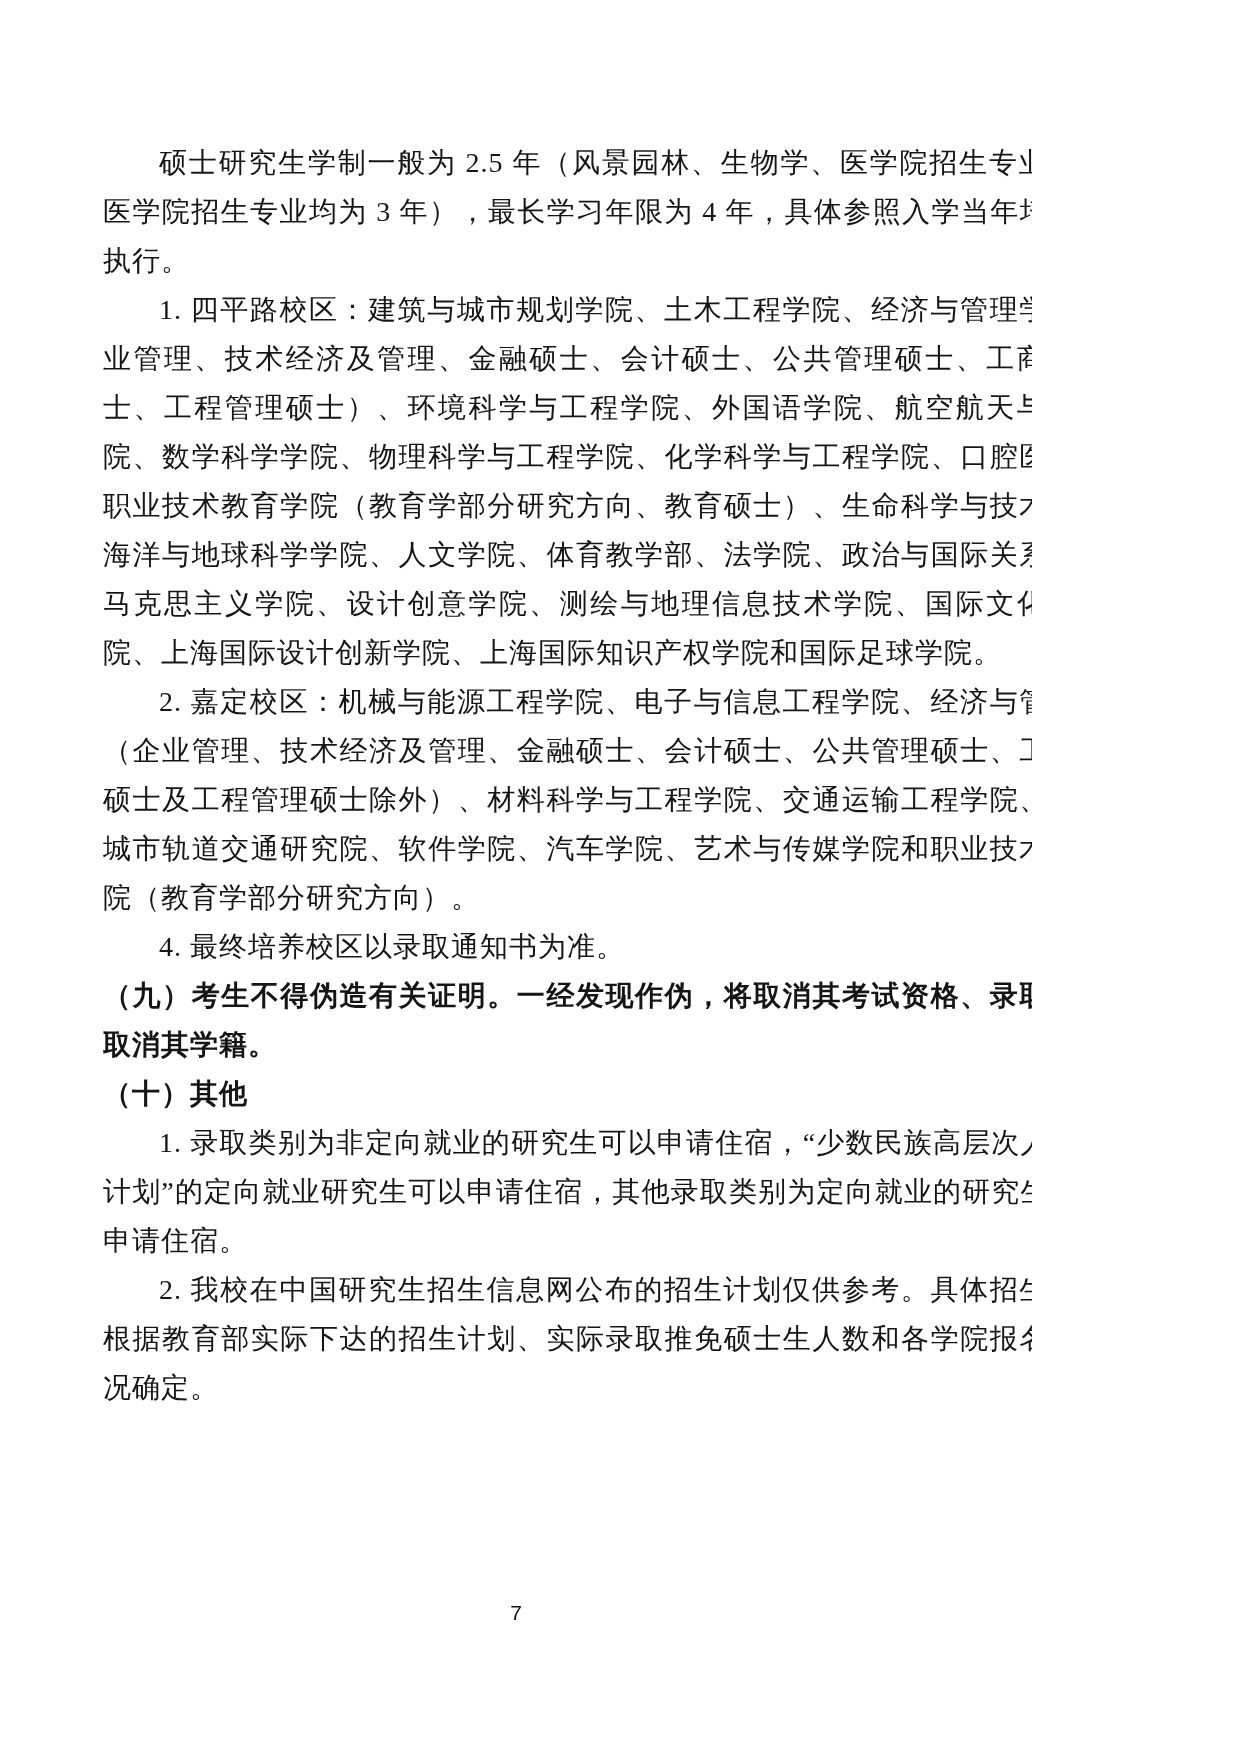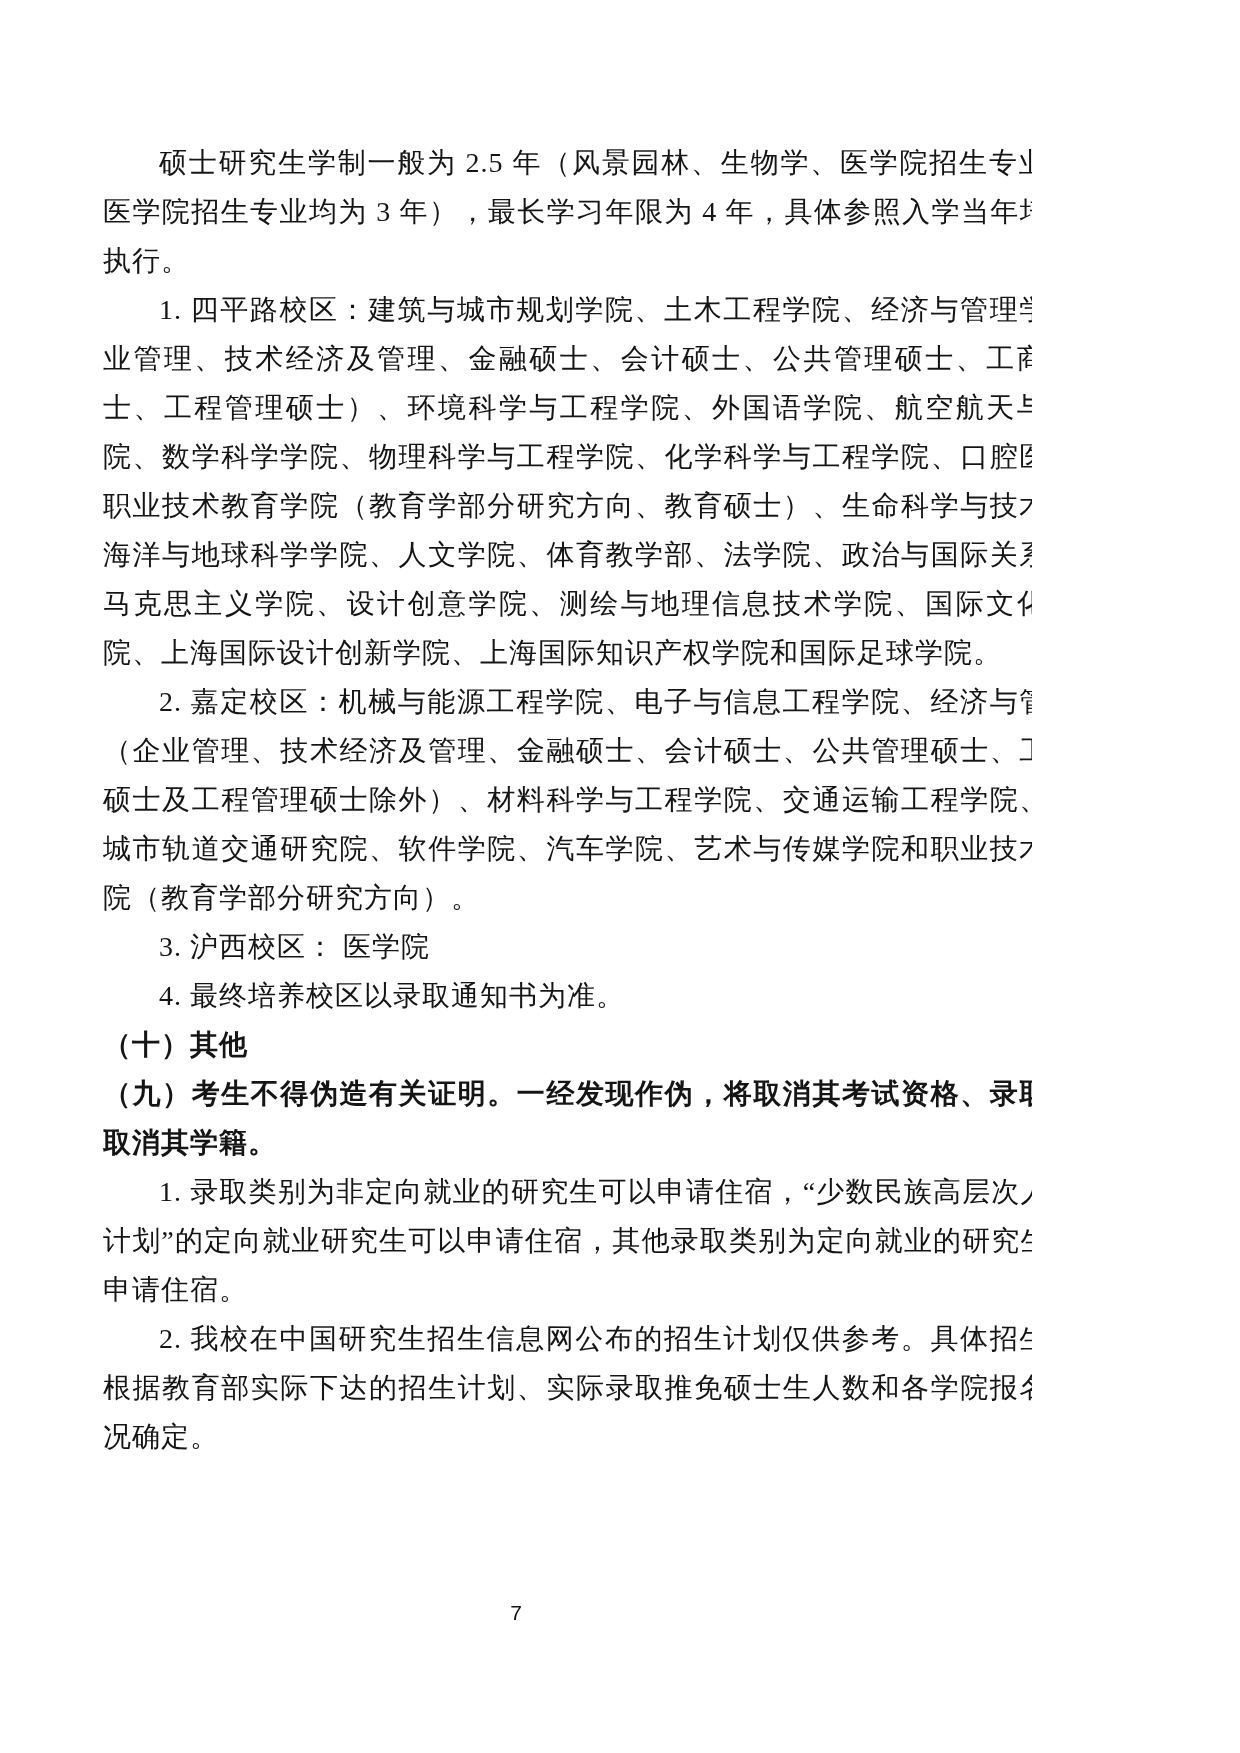--- a/index.html
+++ b/index.html
@@ -54,22 +54,21 @@
   }
 </style>
 </head>
 <body>
 
 <div class="page">
   <div class="content">
     <p class="para body">硕士研究生学制一般为 2.5 年（风景园林、生物学、医学院招生专业和口腔医学院招生专业均为 3 年），最长学习年限为 4 年，具体参照入学当年培养方案执行。</p>
     <p class="para body">1. 四平路校区：建筑与城市规划学院、土木工程学院、经济与管理学院（企业管理、技术经济及管理、金融硕士、会计硕士、公共管理硕士、工商管理硕士、工程管理硕士）、环境科学与工程学院、外国语学院、航空航天与力学学院、数学科学学院、物理科学与工程学院、化学科学与工程学院、口腔医学院、职业技术教育学院（教育学部分研究方向、教育硕士）、生命科学与技术学院、海洋与地球科学学院、人文学院、体育教学部、法学院、政治与国际关系学院、马克思主义学院、设计创意学院、测绘与地理信息技术学院、国际文化交流学院、上海国际设计创新学院、上海国际知识产权学院和国际足球学院。</p>
     <p class="para body">2. 嘉定校区：机械与能源工程学院、电子与信息工程学院、经济与管理学院（企业管理、技术经济及管理、金融硕士、会计硕士、公共管理硕士、工商管理硕士及工程管理硕士除外）、材料科学与工程学院、交通运输工程学院、铁道与城市轨道交通研究院、软件学院、汽车学院、艺术与传媒学院和职业技术教育学院（教育学部分研究方向）。</p>
-    <p class="para body">3. 沪西校区： 医学院</p>
     <p class="para body">4. 最终培养校区以录取通知书为准。</p>
+    <p class="para heading">（九）考生不得伪造有关证明。一经发现作伪，将取消其考试资格、录取资格或取消其学籍。</p>
     <p class="para heading">（十）其他</p>
-    <p class="para heading">（九）考生不得伪造有关证明。一经发现作伪，将取消其考试资格、录取资格或取消其学籍。</p>
     <p class="para body">1. 录取类别为非定向就业的研究生可以申请住宿，“少数民族高层次人才骨干计划”的定向就业研究生可以申请住宿，其他录取类别为定向就业的研究生不可以申请住宿。</p>
     <p class="para body">2. 我校在中国研究生招生信息网公布的招生计划仅供参考。具体招生人数将根据教育部实际下达的招生计划、实际录取推免硕士生人数和各学院报名考试情况确定。</p>
   </div>
 
   <div class="page-number">7</div>
 </div>
 
 </body></html>

